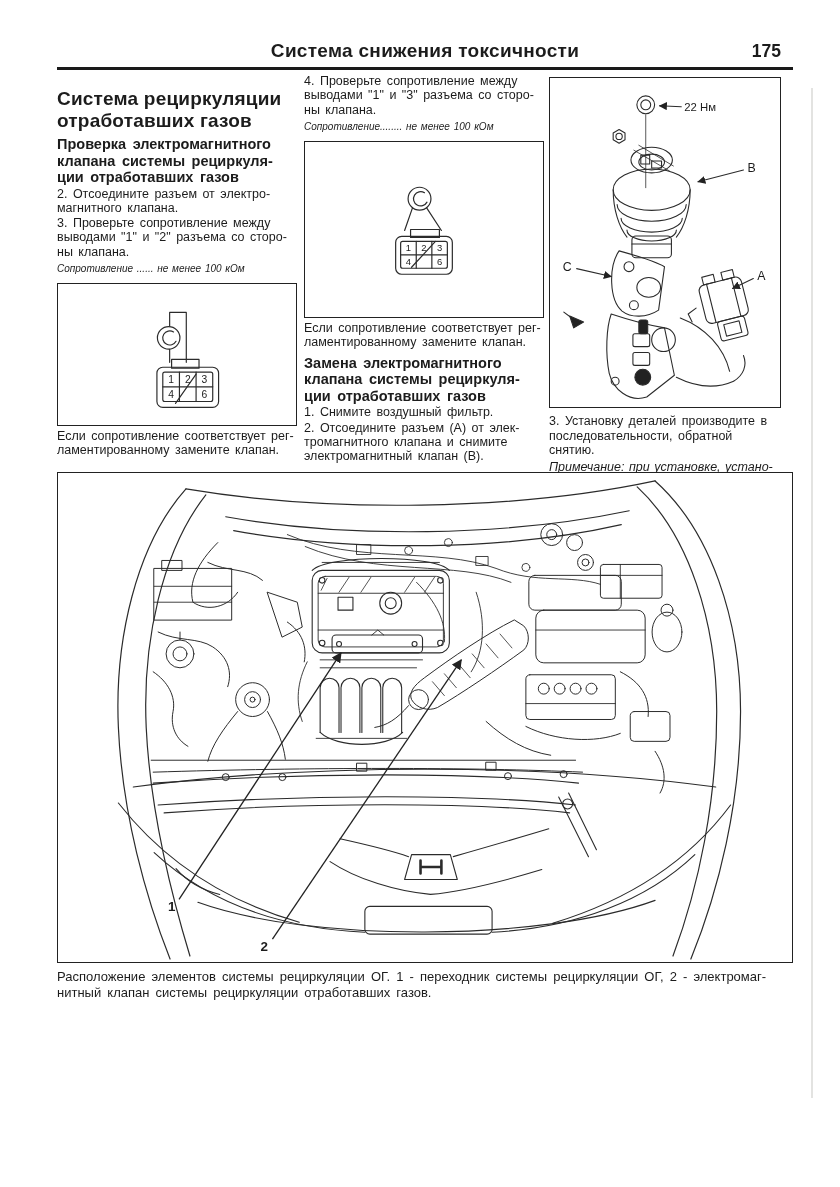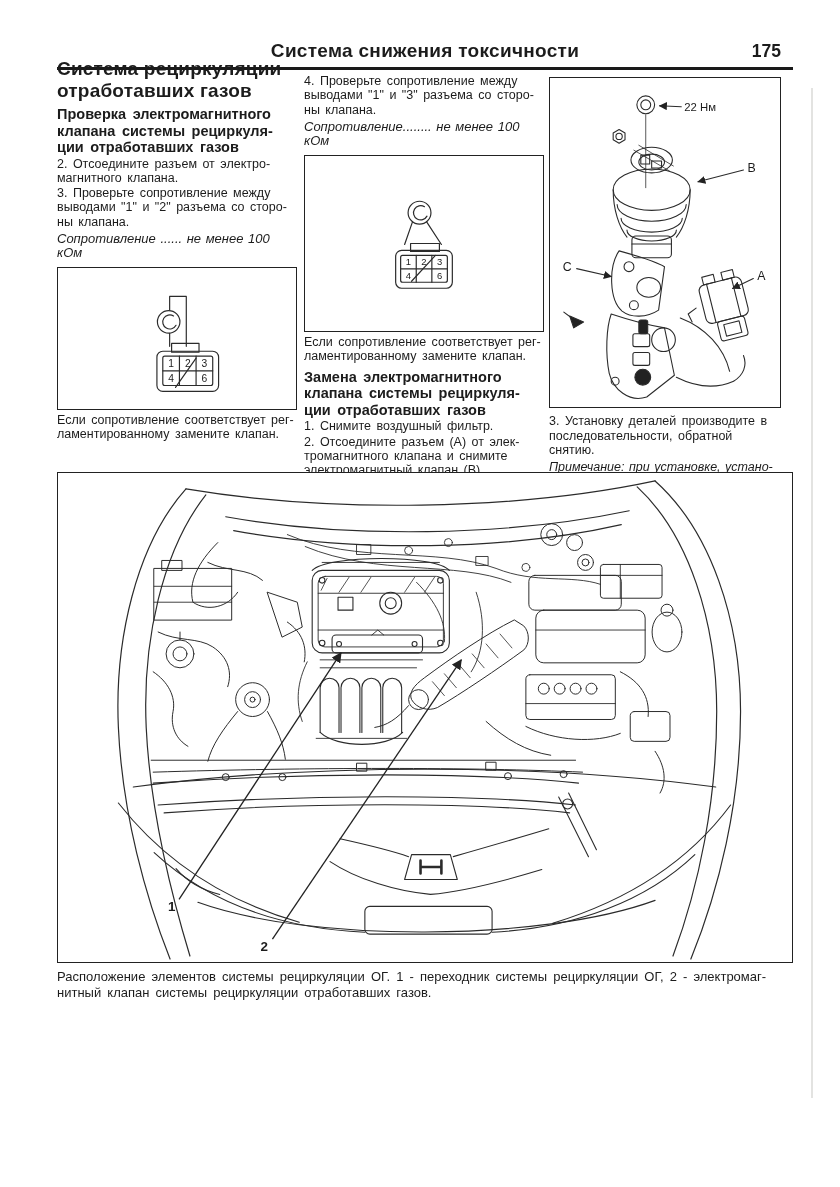--- a/index.html
+++ b/index.html
@@ -6,28 +6,28 @@
   .page{position:relative;width:840px;height:1187px;background:#ffffff;
         font-family:"Liberation Sans",sans-serif;color:#1c1c1c;overflow:hidden;}
   svg{display:block;}
   
   .page-header{position:absolute;left:57px;top:40px;width:736px;height:23px;
                border-bottom:3px solid #1a1a1a;padding-bottom:4px;}
   .header-title{text-align:center;font-weight:bold;font-size:19px;letter-spacing:.3px;}
   .page-num{position:absolute;right:12px;top:1px;font-weight:bold;font-size:17.5px;}
   
   .col{position:absolute;}
-  .col-left{left:57px;top:58px;width:240px;}
+  .col-left{left:57px;top:88px;width:240px;}
   .col-mid{left:304px;top:74px;width:240px;}
   .col-right{left:549px;top:77px;width:232px;}
   .h1{font-size:19px;line-height:21.5px;font-weight:bold;white-space:pre-line;letter-spacing:.2px;}
   .h2{font-size:14.5px;line-height:16.5px;font-weight:bold;white-space:pre-line;
       margin-top:5px;word-spacing:2.5px;}
   .step{font-size:12.5px;line-height:14.3px;white-space:pre-line;word-spacing:2px;margin-top:1px;}
-  .spec{font-size:13px;line-height:14px;font-style:italic;margin-top:3px;
+  .spec{font-size:10px;line-height:14px;font-style:italic;margin-top:3px;
         white-space:pre-line;word-spacing:1px;}
   .result{font-size:12.5px;line-height:14.5px;white-space:pre-line;word-spacing:2px;margin-top:3px;}
   .note{font-size:12.5px;line-height:14.5px;font-style:italic;text-decoration:underline;
         white-space:pre-line;word-spacing:1px;margin-top:2px;}
   .figframe{border:1.6px solid #222;margin-top:7px;background:#fff;box-sizing:border-box;}
   .fig-engine{position:absolute;left:57px;top:472px;width:736px;height:491px;
               border:1.6px solid #222;box-sizing:border-box;background:#fff;}
   .caption{position:absolute;left:57px;top:969px;width:737px;font-weight:normal;
            font-size:13px;line-height:15.5px;white-space:pre-line;word-spacing:2.5px;}
   .edge-shadow{position:absolute;left:811px;top:88px;width:2px;height:1010px;background:#e3e3e1;}

